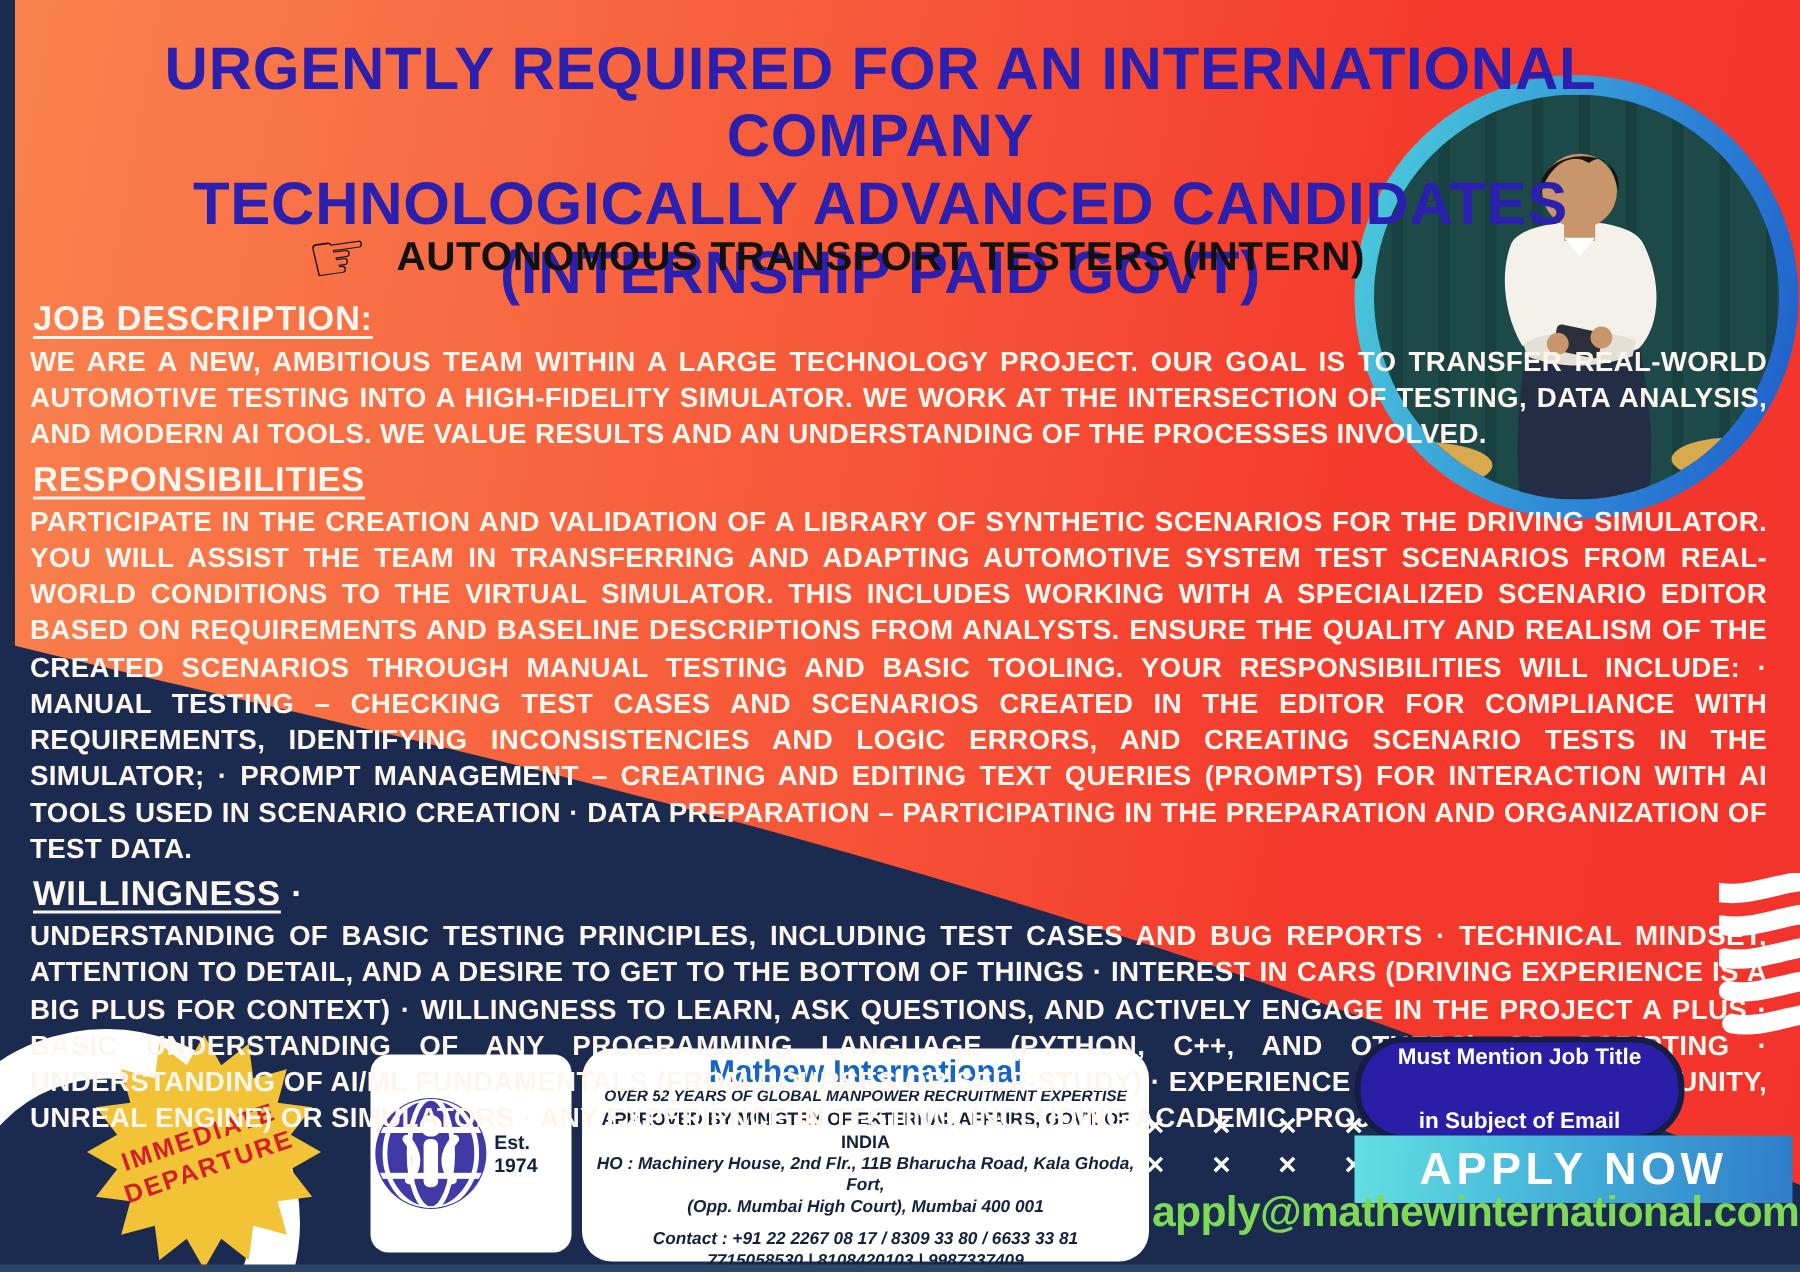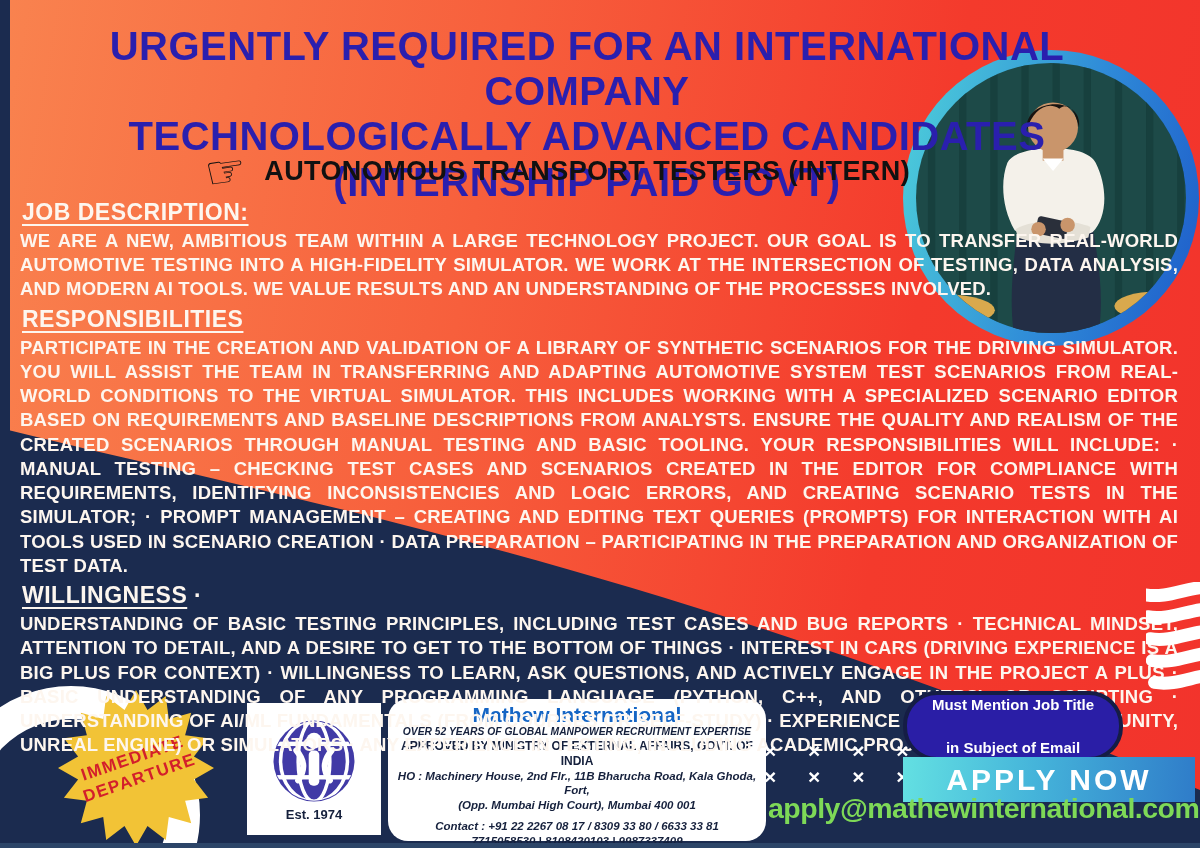--- a/index.html
+++ b/index.html
@@ -31,22 +31,22 @@
   .content{left:20px;top:197px;width:1158px;z-index:5;color:#fdf6ef;}
   .sec-head{font-size:23px;font-weight:800;letter-spacing:.5px;margin:2px 0 3px 2px;}
   .sec-head .u{text-decoration:underline;text-decoration-thickness:2px;text-underline-offset:4px;margin-top:24px;}
   .sec-body{font-size:18.5px;font-weight:700;line-height:1.31;letter-spacing:.2px;
     text-align:justify;margin:0 0 4px 0;}
   
   .burst-wrap{left:52px;top:688px;width:168px;height:160px;z-index:3;}
   .burst-label{position:absolute;left:0;top:0;width:100%;height:100%;display:flex;flex-direction:column;
     align-items:center;justify-content:center;transform:rotate(-19deg);
     color:#d31f2b;font-weight:800;font-size:17px;letter-spacing:1.5px;line-height:1.25;}
-  .logo-box{left:247px;top:703px;width:134px;height:132px;background:#fff;border-radius:0;
-    z-index:3;display:flex;flex-direction:column;align-items:center;justify-content:center;gap:2px;}
+  .logo-box{left:247px;top:703px;width:134px;height:132px;background:#fff;border-radius:12px;
+    z-index:3;display:flex;align-items:center;justify-content:center;gap:2px;}
   .logo-est{color:#15203c;font-weight:700;font-size:13px;}
   .info-card{left:388px;top:699px;width:378px;height:142px;background:#fff;border-radius:20px;
     z-index:3;text-align:center;padding-top:4px;box-sizing:border-box;color:#15203c;}
   .company-name{color:#1565c4;font-weight:700;font-size:21px;line-height:1.1;}
   .tagline{font-size:10.3px;font-weight:700;font-style:italic;line-height:1.25;}
   .tagline2{font-size:12px;font-weight:700;line-height:1.25;}
   .license{color:#2a6ad0;font-weight:700;font-style:italic;font-size:13px;line-height:1.3;}
   .addr{font-size:11.5px;font-weight:700;font-style:italic;line-height:1.25;}
   .contact{font-size:11.5px;font-weight:700;font-style:italic;line-height:1.3;margin-top:7px;}
   .xmarks{left:764px;top:738px;z-index:7;color:#fff;font-weight:700;font-size:21px;

